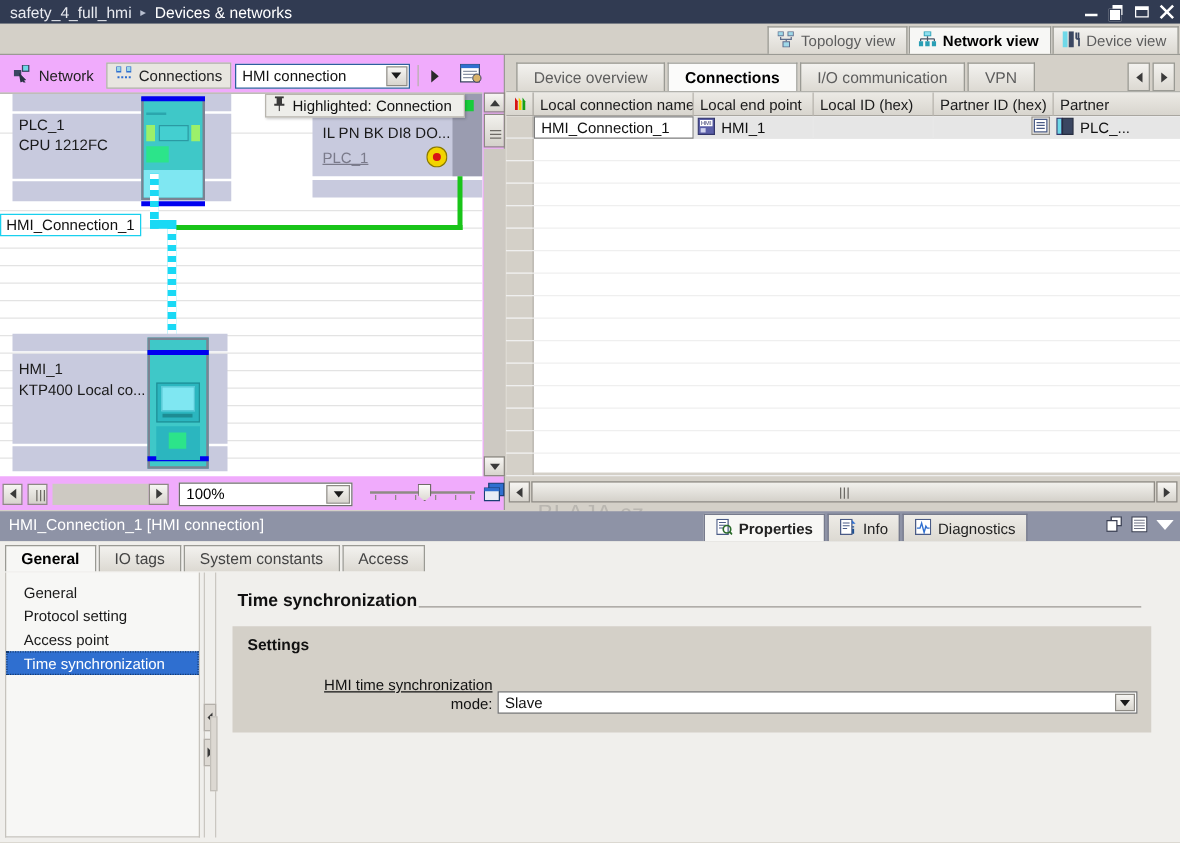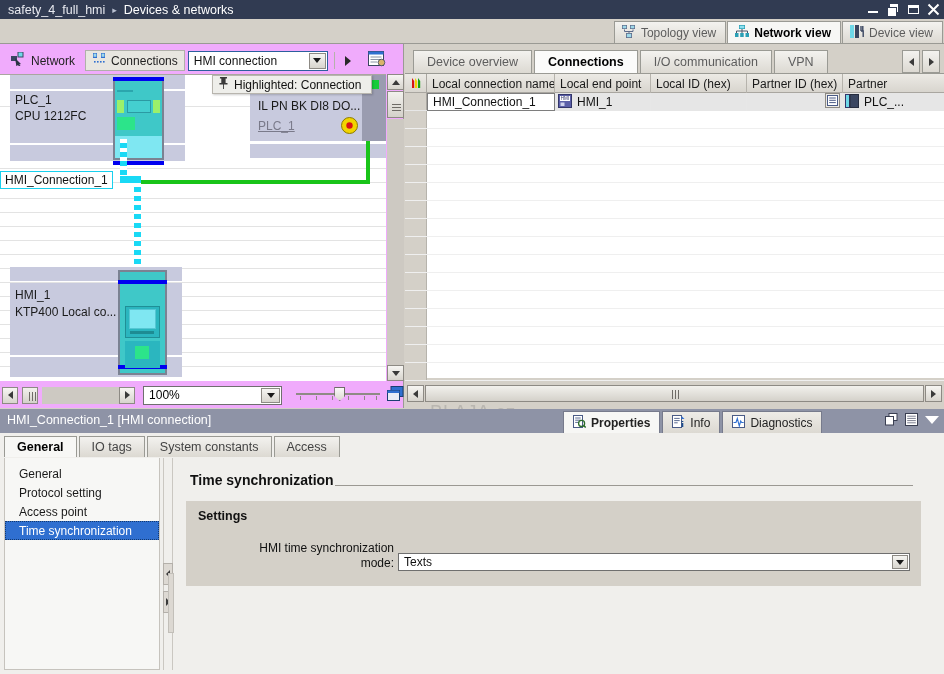--- a/index.html
+++ b/index.html
@@ -659,24 +659,24 @@
     </div>
     <div class="shandle" style="left:163px;top:158px;width:10px;height:22px;">
       <span class="ar-rt" style="border-left-width:4px"></span>
     </div>
 
     <div class="content">
       <div class="sechead">Time synchronization</div>
       <div class="sechead-rule"></div>
       <div class="groupbox">
         <div class="grouptitle">Settings</div>
-        <div class="fieldlabel" style="left:30px;top:40px;width:178px;">HMI time synchronization</div>
+        <div class="fieldlabel" style="left:30px;top:40px;width:178px;text-decoration:underline;">HMI time synchronization</div>
         <div class="fieldlabel" style="left:30px;top:55px;width:178px;text-align:right;">mode:</div>
         <div class="fieldselect" style="left:212px;top:52px;width:512px;">
-          <span>Texts</span>
+          <span>Slave</span>
           <span class="arrowbox">
               <span class="caret"></span>
             </span>
         </div>
       </div>
     </div>
 
     <div style="position:absolute;left:168px;top:140px;width:6px;height:60px;background:#dcd8d2;border:1px solid #c2bfb9;"></div>
   </div>
 

